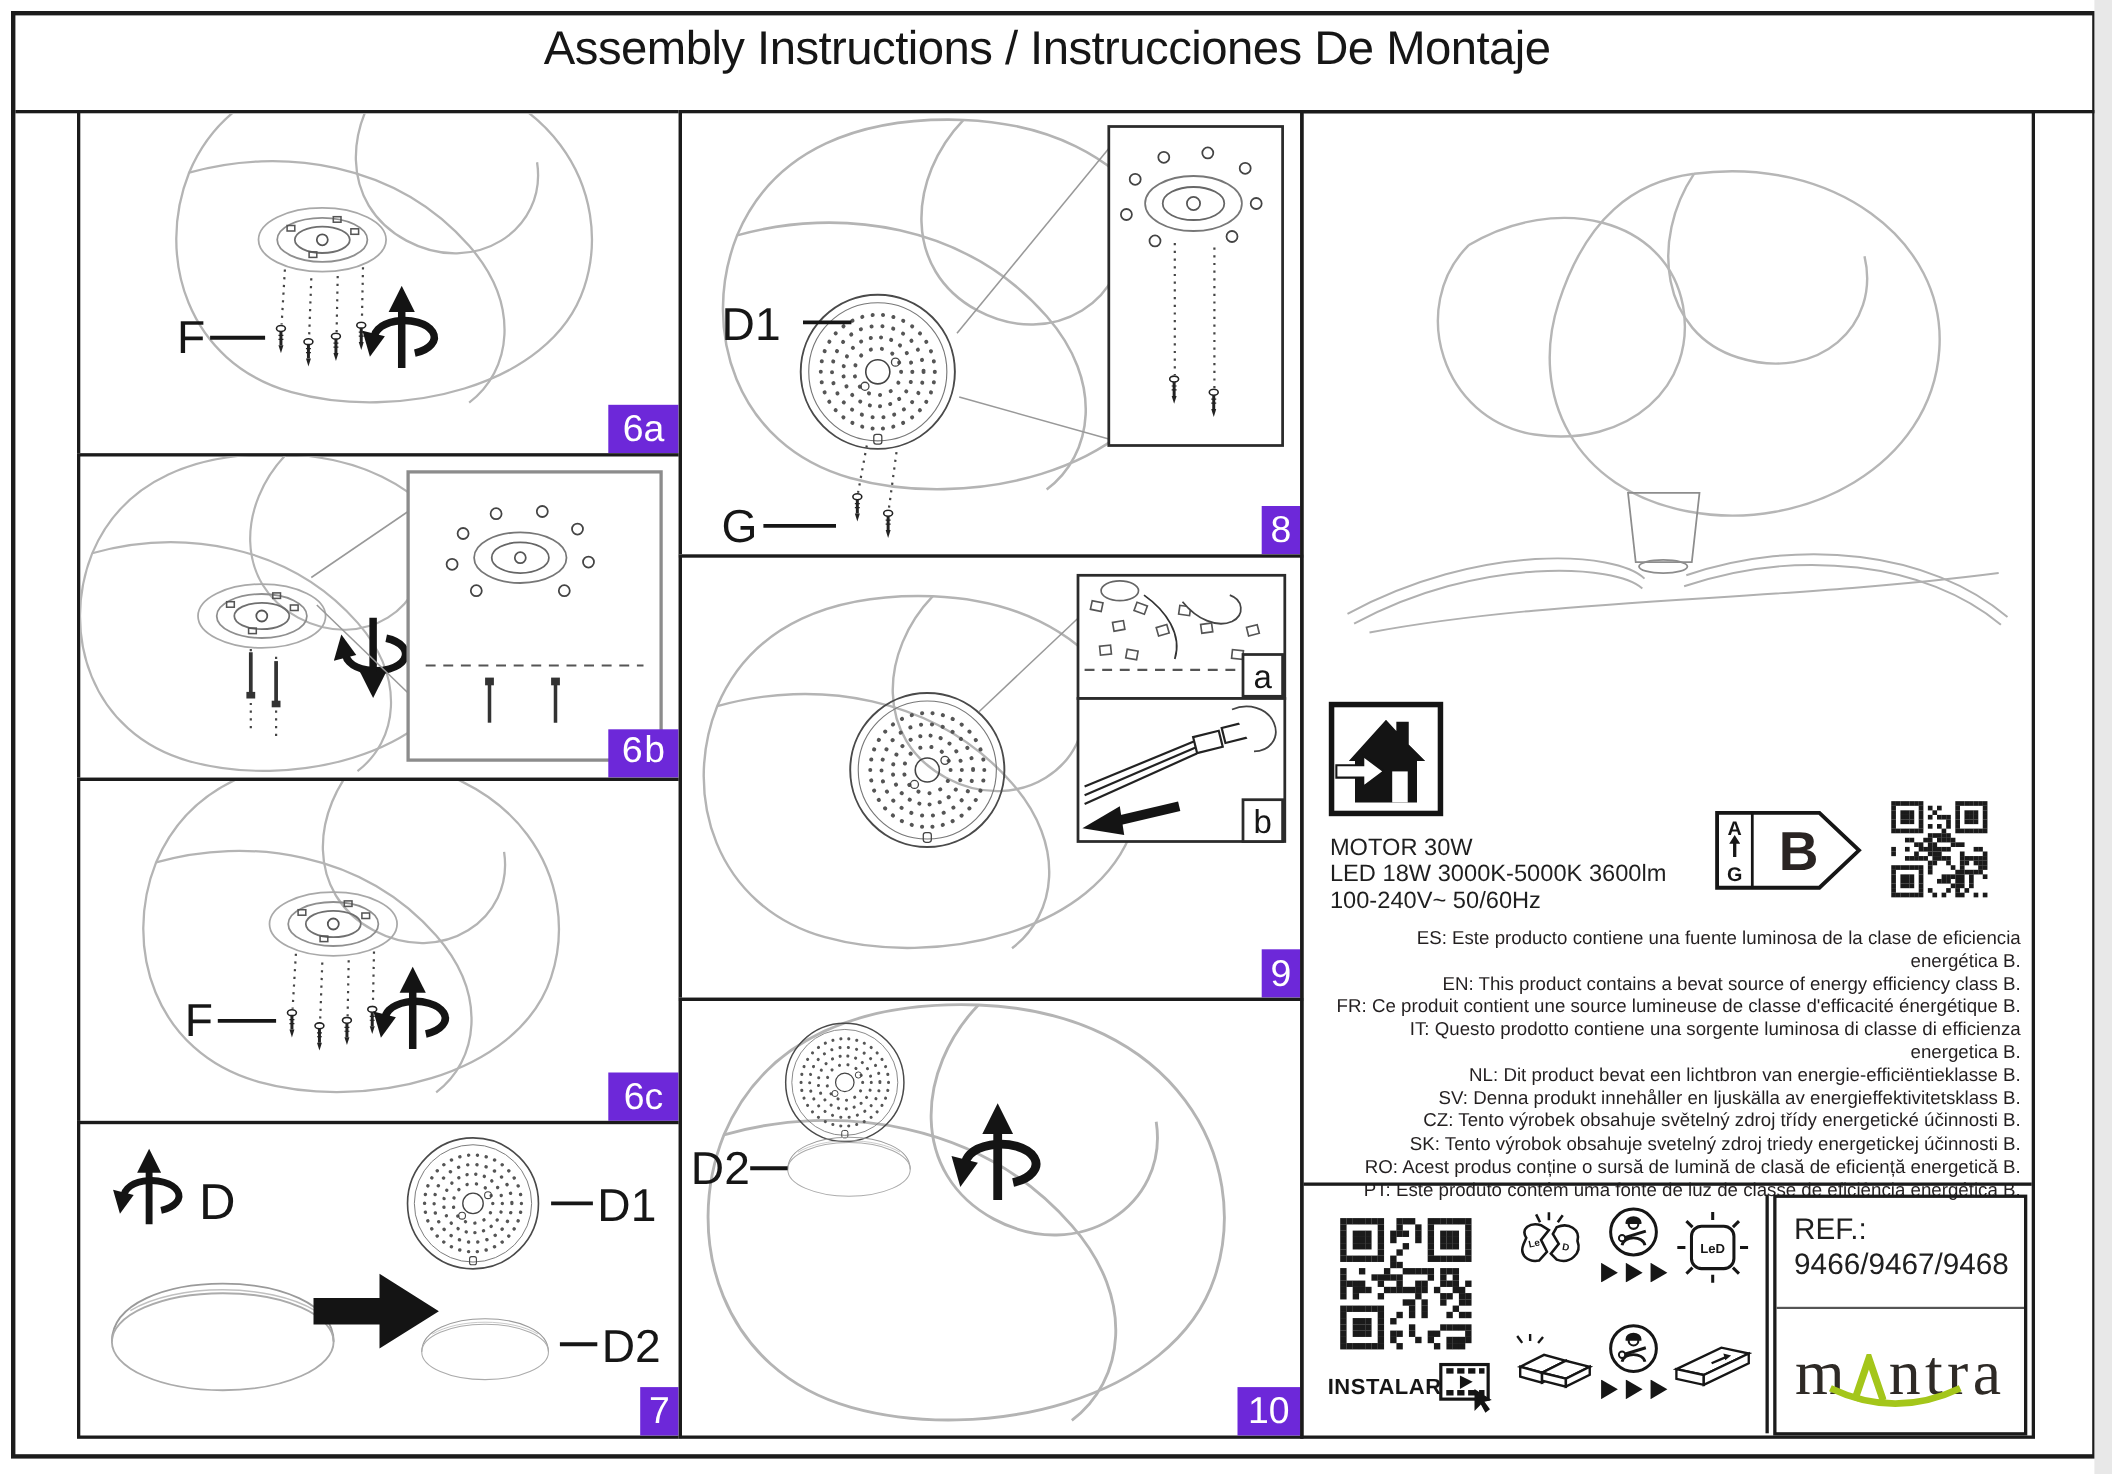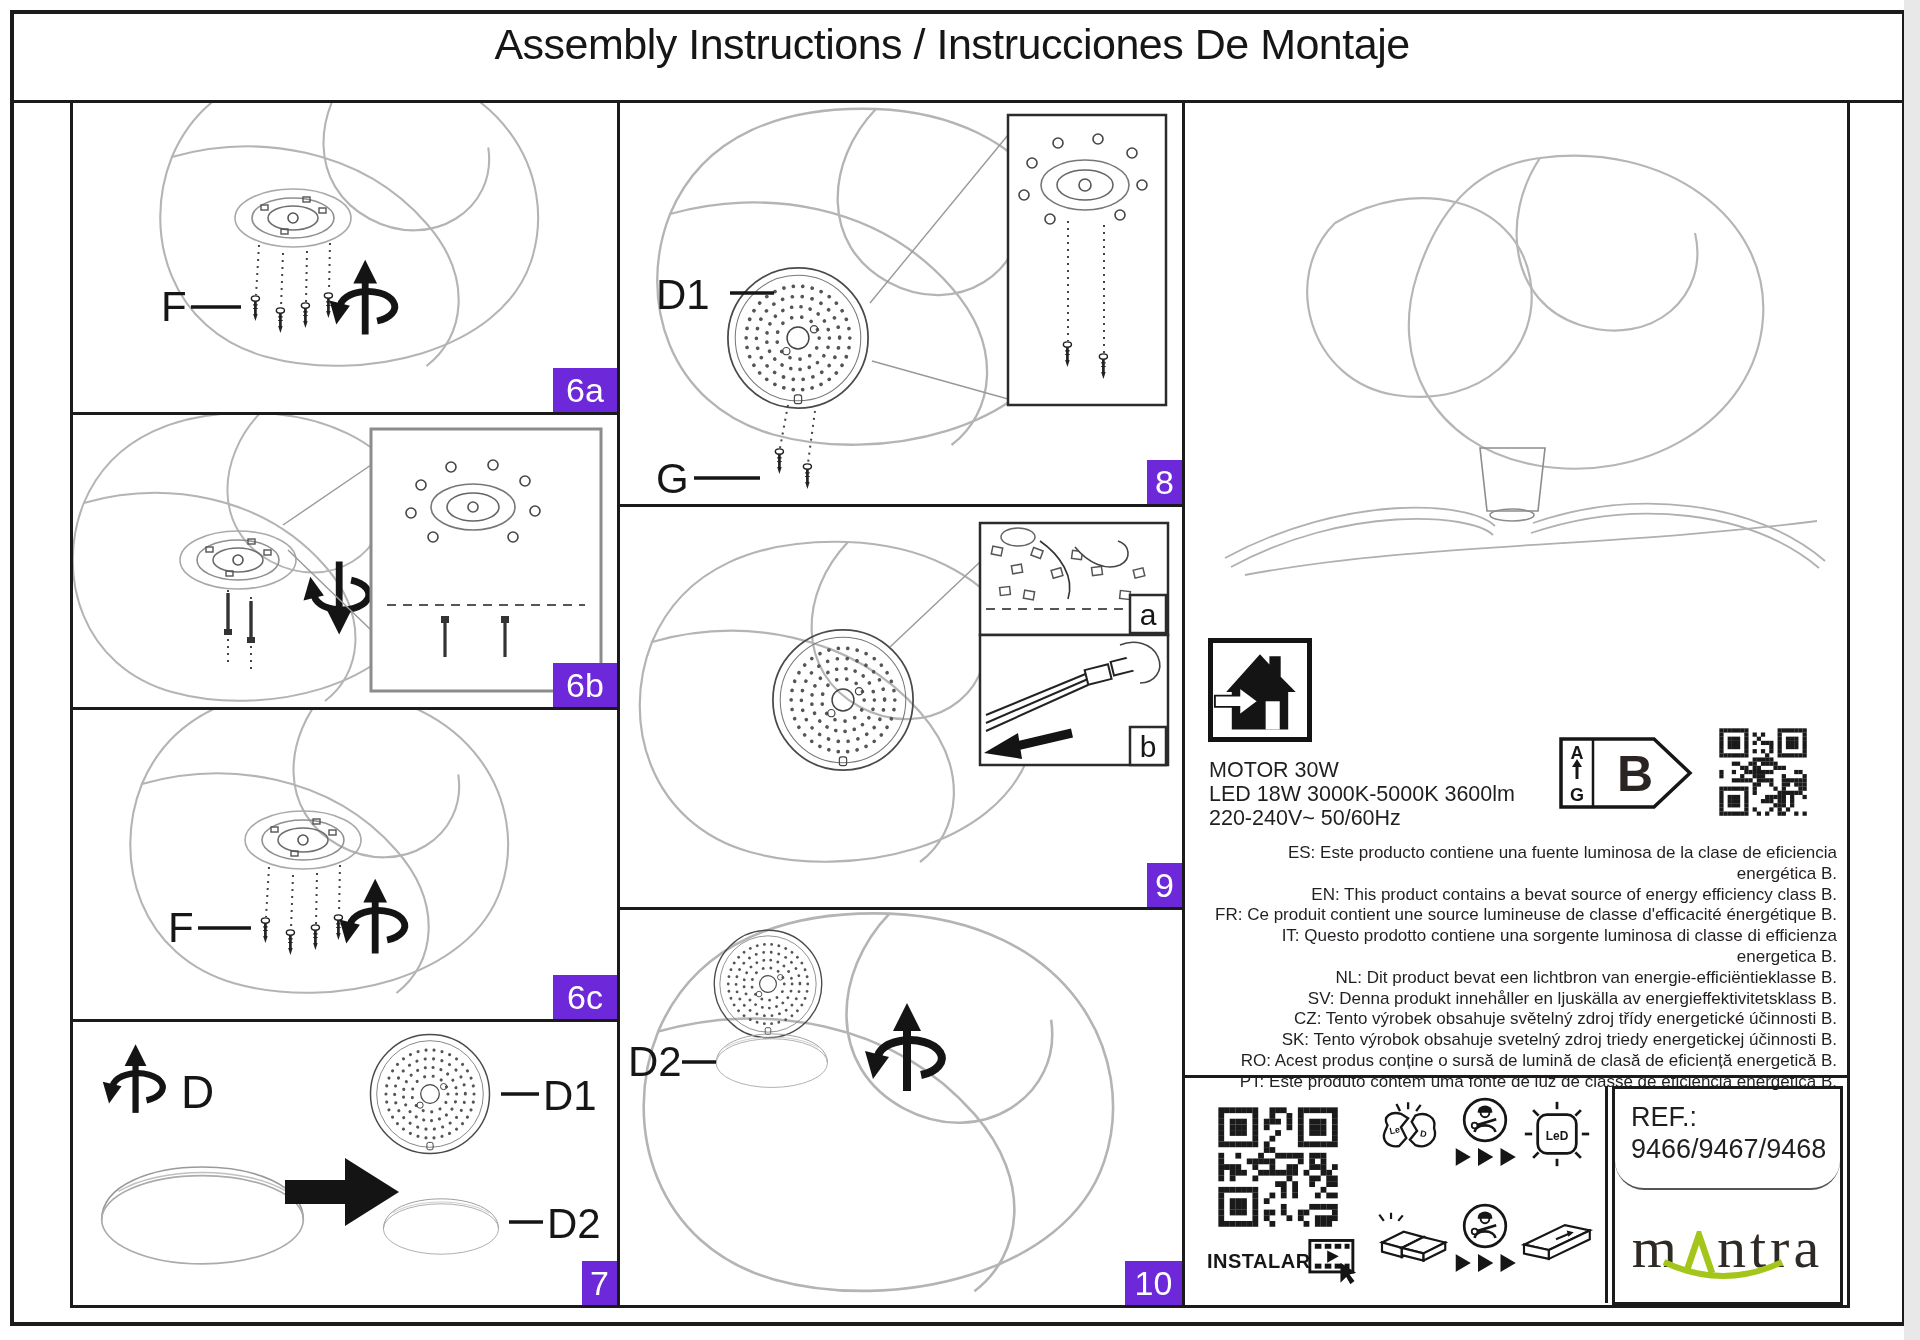--- a/index.html
+++ b/index.html
@@ -27,21 +27,21 @@
   .energy{position:absolute;left:374px;top:634px;}
   .qr1{position:absolute;left:526px;top:617px;}
   .langs{position:absolute;left:22px;top:740px;width:630px;font-size:17px;line-height:20.8px;color:#231f20;text-align:right;}
   .bottomrow{position:absolute;left:0;top:972px;width:662px;height:230px;border-top:3px solid #1b1b1b;box-sizing:border-box;}
   .br-divider{position:absolute;left:420px;top:8px;bottom:2px;width:3px;background:#1b1b1b;}
   .qr2{position:absolute;left:22px;top:18px;}
   .instalar{position:absolute;left:22px;top:172px;font-size:20px;font-weight:bold;letter-spacing:0.5px;color:#161616;}
   .icon{position:absolute;}
   .refbox{position:absolute;left:427px;top:8px;width:231px;height:219px;border:3px solid #1b1b1b;box-sizing:border-box;}
   .ref-top{position:absolute;left:0;top:0;width:100%;height:101px;border-bottom:2px solid #555;
-        box-sizing:border-box;padding:12px 0 0 16px;font-size:27px;line-height:32px;color:#1f1f1f;border-radius:29px;}
+        box-sizing:border-box;padding:12px 0 0 16px;font-size:27px;line-height:32px;color:#1f1f1f;}
   .brand{position:absolute;left:0;top:101px;width:100%;height:115px;display:flex;align-items:center;justify-content:center;}
   .brand-inner{position:relative;display:flex;align-items:flex-end;
         font-family:"Liberation Serif",serif;font-size:58px;line-height:52px;color:#2e2a26;letter-spacing:4px;}
   .brand-caret{display:inline-block;margin:0 2px -1px 2px;}
   .brand-arc{position:absolute;left:28px;bottom:-12px;}
 </style>
 </head>
 <body>
 
 <svg width="0" height="0" style="position:absolute">
@@ -207,21 +207,21 @@
       <use href="#screw" width="12" height="30" transform="translate(250,189) scale(0.9)"></use>
       <text x="88" y="218" class="plabel">F</text>
       <line x1="118" y1="204" x2="168" y2="204" stroke="#161616" stroke-width="3.5"></line>
       <g>
         <use href="#rot-up" width="96" height="104" transform="translate(248,150) scale(0.85)"></use>
       </g>
     </svg>
     <div class="badge w2">6a</div>
   </div>
 
-  <div class="panel" style="left:70px;top:412px;width:550px;height:298px;">
+  <div class="panel" style="left:70px;top:412px;width:550px;height:298px;font-family:Liberation Mono, monospace;">
     <svg class="art" width="544" height="292" viewBox="0 0 544 292">
       <use href="#fan1" width="500" height="360" transform="translate(-45,-20) scale(0.9)"></use>
       <use href="#hub" width="140" height="90" transform="translate(95,100)"></use>
       <g stroke="#444" stroke-width="2" stroke-dasharray="2 5">
         <line x1="155" y1="175" x2="155" y2="250"></line>
           <line x1="178" y1="182" x2="178" y2="258"></line>
       </g>
       <g stroke="#333" stroke-width="3.4">
         <line x1="155" y1="178" x2="155" y2="218"></line>
           <line x1="178" y1="186" x2="178" y2="226"></line>
@@ -423,21 +423,21 @@
       </g>
     </svg>
     <div class="house-box">
       <svg width="94" height="94" viewBox="0 0 100 100">
           <use href="#house"></use>
         </svg>
     </div>
     <div class="specs">
       <div>MOTOR 30W</div>
       <div>LED 18W 3000K-5000K 3600lm</div>
-      <div>220-240V~ 50/60Hz</div>
+      <div>100-240V~ 50/60Hz</div>
     </div>
     <div class="energy">
       <svg width="134" height="72" viewBox="0 0 134 72">
         <polygon points="2,2 95,2 131,36 95,70 2,70" fill="#fff" stroke="#161616" stroke-width="3.5"></polygon>
         <line x1="34" y1="3" x2="34" y2="69" stroke="#161616" stroke-width="2.5"></line>
         <text x="18" y="22" font-size="18" font-weight="bold" text-anchor="middle" fill="#161616">A</text>
         <line x1="18" y1="42" x2="18" y2="28" stroke="#161616" stroke-width="3"></line>
         <polygon points="13,30 23,30 18,22" fill="#161616"></polygon>
         <text x="18" y="64" font-size="18" font-weight="bold" text-anchor="middle" fill="#161616">G</text>
         <text x="76" y="54" font-size="50" font-weight="bold" text-anchor="middle" fill="#2a2423">B</text>

